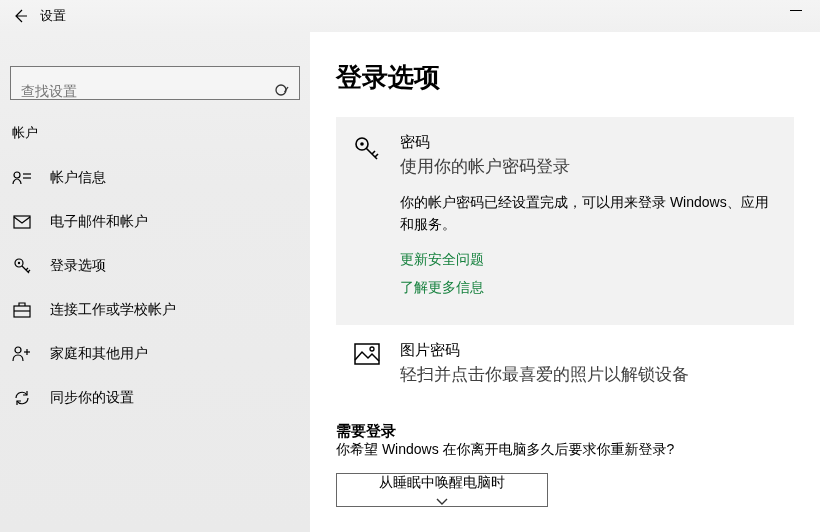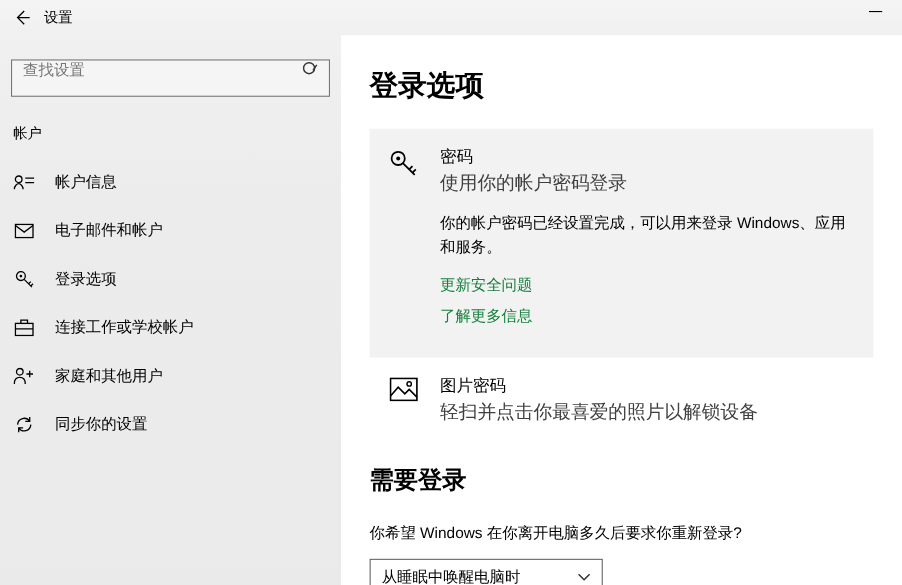--- a/index.html
+++ b/index.html
@@ -45,27 +45,27 @@
     padding-top: 18px;
   }
   .home-row {
     display: flex;
     align-items: center;
     gap: 16px;
     padding: 6px 12px 18px 12px;
     font-size: 14px;
   }
   .search-wrap {
-    margin: 4px 10px 20px 10px;
+    margin: 16px 10px 20px 10px;
     position: relative;
     border: 1px solid #777;
     background: #f5f5f5;
     height: 34px;
     display: flex;
-    align-items: flex-start;
+    align-items: flex-end;
   }
   .search-input {
     border: none;
     background: transparent;
     outline: none;
     flex: 1;
     padding: 0 10px;
     font-size: 14px;
     color: #555;
     font-family: inherit;
@@ -159,38 +159,39 @@
     font-family: inherit;
     cursor: pointer;
   }
   .row2 {
     display: flex;
     gap: 18px;
     padding: 16px 18px 0 18px;
   }
   .row2 .card-icon { padding-top: 2px; }
   .section-heading {
-    font-size: 22px;
+    font-size: 15px;
     font-weight: 600;
-    margin: 36px 0 24px 0;
+    margin: 36px 0 0 0;
   }
   .question {
     font-size: 14px;
     margin-bottom: 14px;
   }
   .dropdown {
     border: 1px solid #666;
     width: 212px;
     height: 34px;
     display: flex;
     align-items: center;
     justify-content: space-between;
     padding: 0 10px;
     font-size: 14px;
     cursor: pointer;
+    flex-direction: column;
   }
   svg { display: block; }
 </style>
 </head>
 <body>
 
 <div class="titlebar">
   <div class="back-btn">
     <svg width="16" height="16" viewBox="0 0 16 16">
       <path d="M10 2 L4 8 L10 14 M4 8 H15" stroke="#000" stroke-width="1.2" fill="none"></path>

